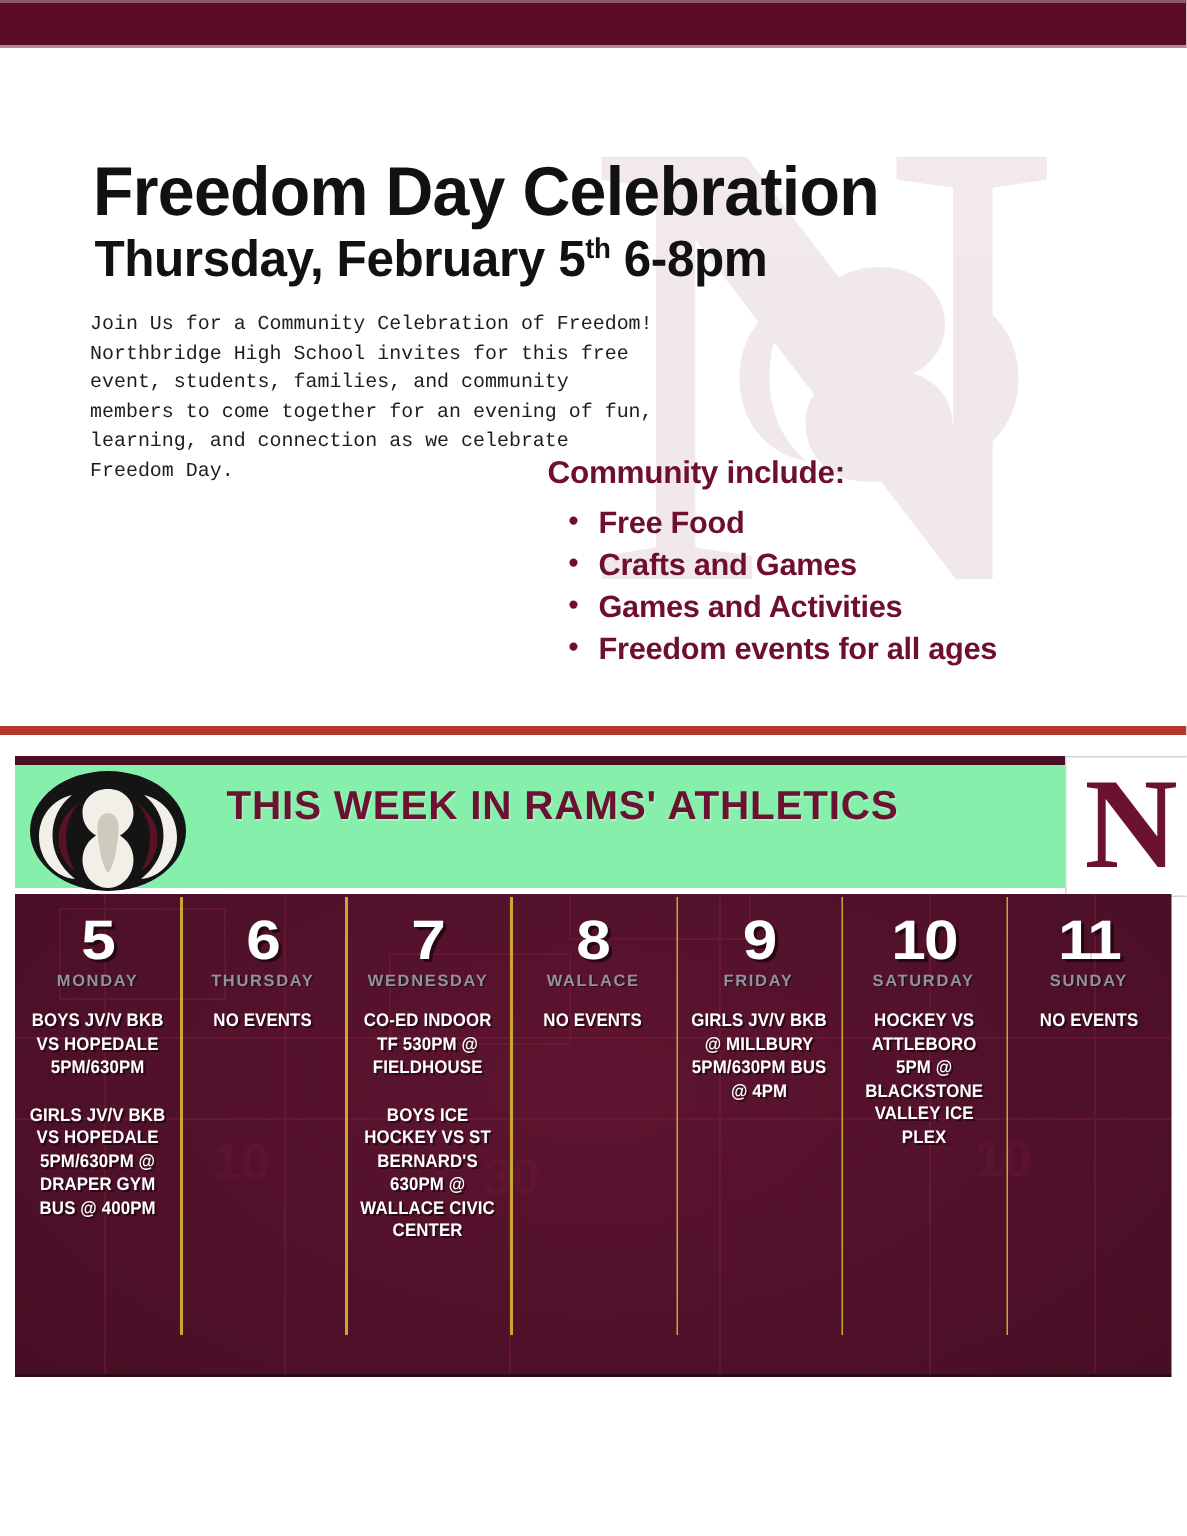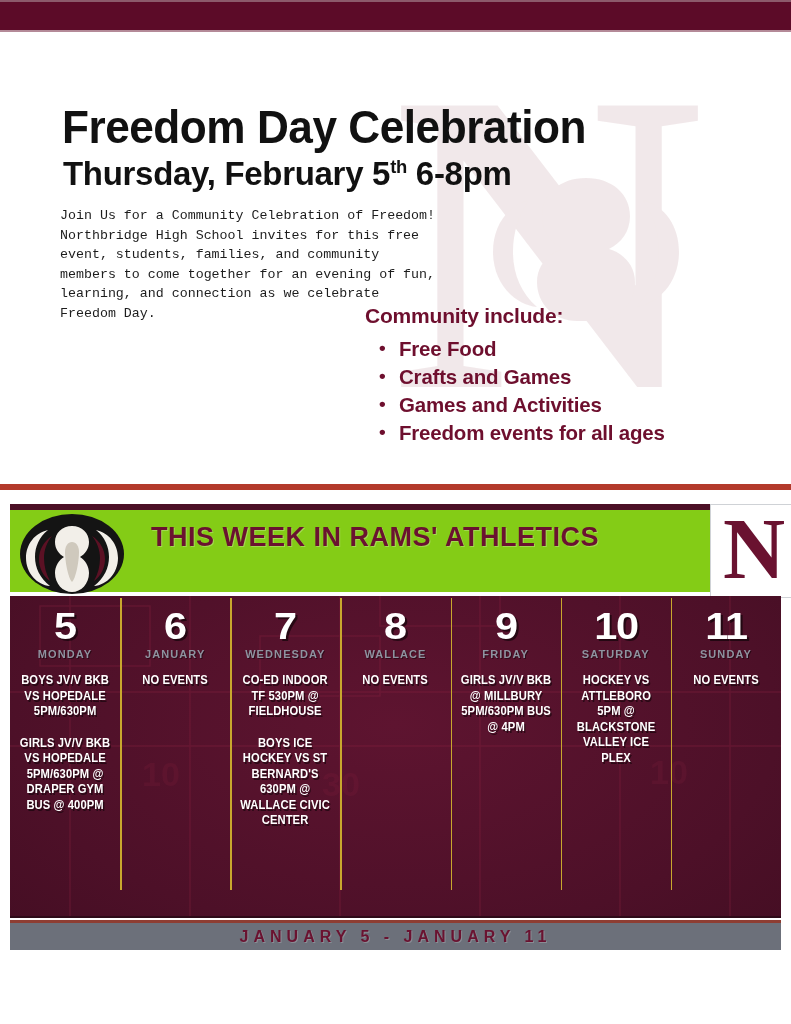--- a/index.html
+++ b/index.html
@@ -86,21 +86,21 @@
     position: absolute; left: 0; top: 484px; width: 791px; height: 6px;
     background: #b33a2b;
   }
 
   
   .athletics {
     position: absolute; left: 0; top: 496px; width: 791px; height: 470px;
   }
   .banner {
     position: absolute; left: 10px; top: 8px; width: 771px; height: 88px;
-    background: #84cc16;
+    background: #86efac;
     border-top: 6px solid #4c1026;
   }
   .banner-inner {
     position: absolute; left: 0; top: 0; width: 100%; height: 100%;
   }
   .banner-title {
     position: absolute; left: 130px; top: 12px; width: 470px;
     text-align: center;
     font-family: "Liberation Sans", sans-serif;
     font-weight: bold; font-size: 27px; line-height: 31px;
@@ -267,21 +267,21 @@
           <div class="daynum">5</div>
           <div class="dayname">MONDAY</div>
           <div class="events">
             <div class="event">BOYS JV/V BKB VS HOPEDALE 5PM/630PM</div>
             <div class="event">GIRLS JV/V BKB VS HOPEDALE 5PM/630PM @ DRAPER GYM BUS @ 400PM</div>
           </div>
         </div>
 
         <div class="day">
           <div class="daynum">6</div>
-          <div class="dayname">JANUARY</div>
+          <div class="dayname">THURSDAY</div>
           <div class="events">
             <div class="event">NO EVENTS</div>
           </div>
         </div>
 
         <div class="day">
           <div class="daynum">7</div>
           <div class="dayname">WEDNESDAY</div>
           <div class="events">
             <div class="event">CO-ED INDOOR TF 530PM @ FIELDHOUSE</div>
@@ -317,18 +317,15 @@
           <div class="daynum">11</div>
           <div class="dayname">SUNDAY</div>
           <div class="events">
             <div class="event">NO EVENTS</div>
           </div>
         </div>
 
       </div>
     </div>
 
-    <div class="footer-bar">
-      <div class="footer-text">JANUARY 5 - JANUARY 11</div>
-    </div>
 
   </div>
 </div>
 
 </body></html>

